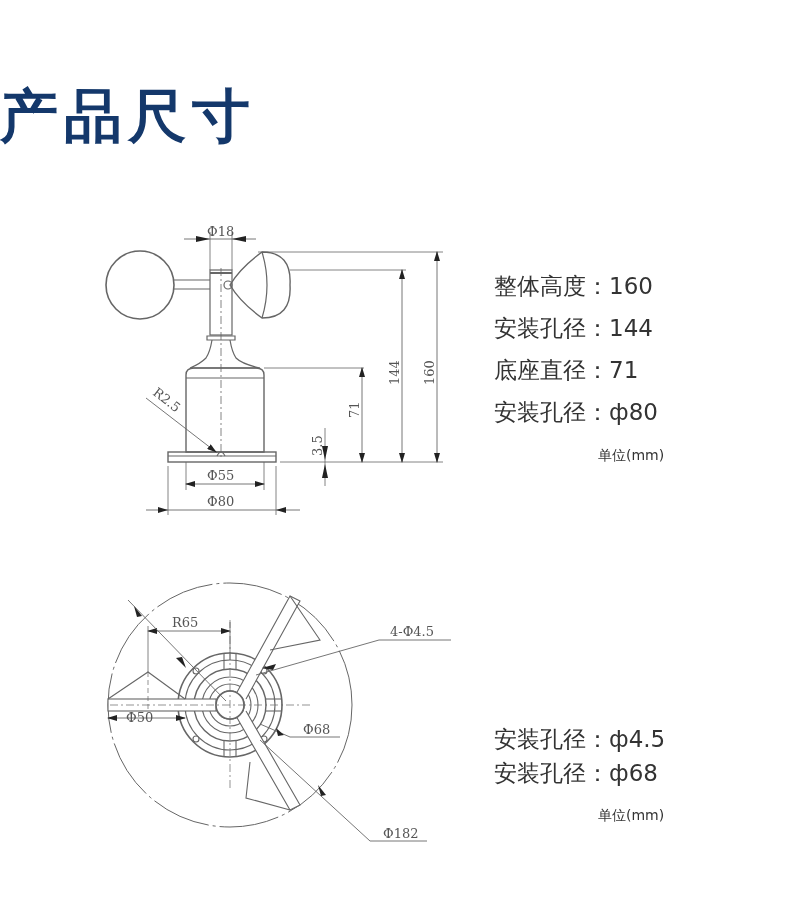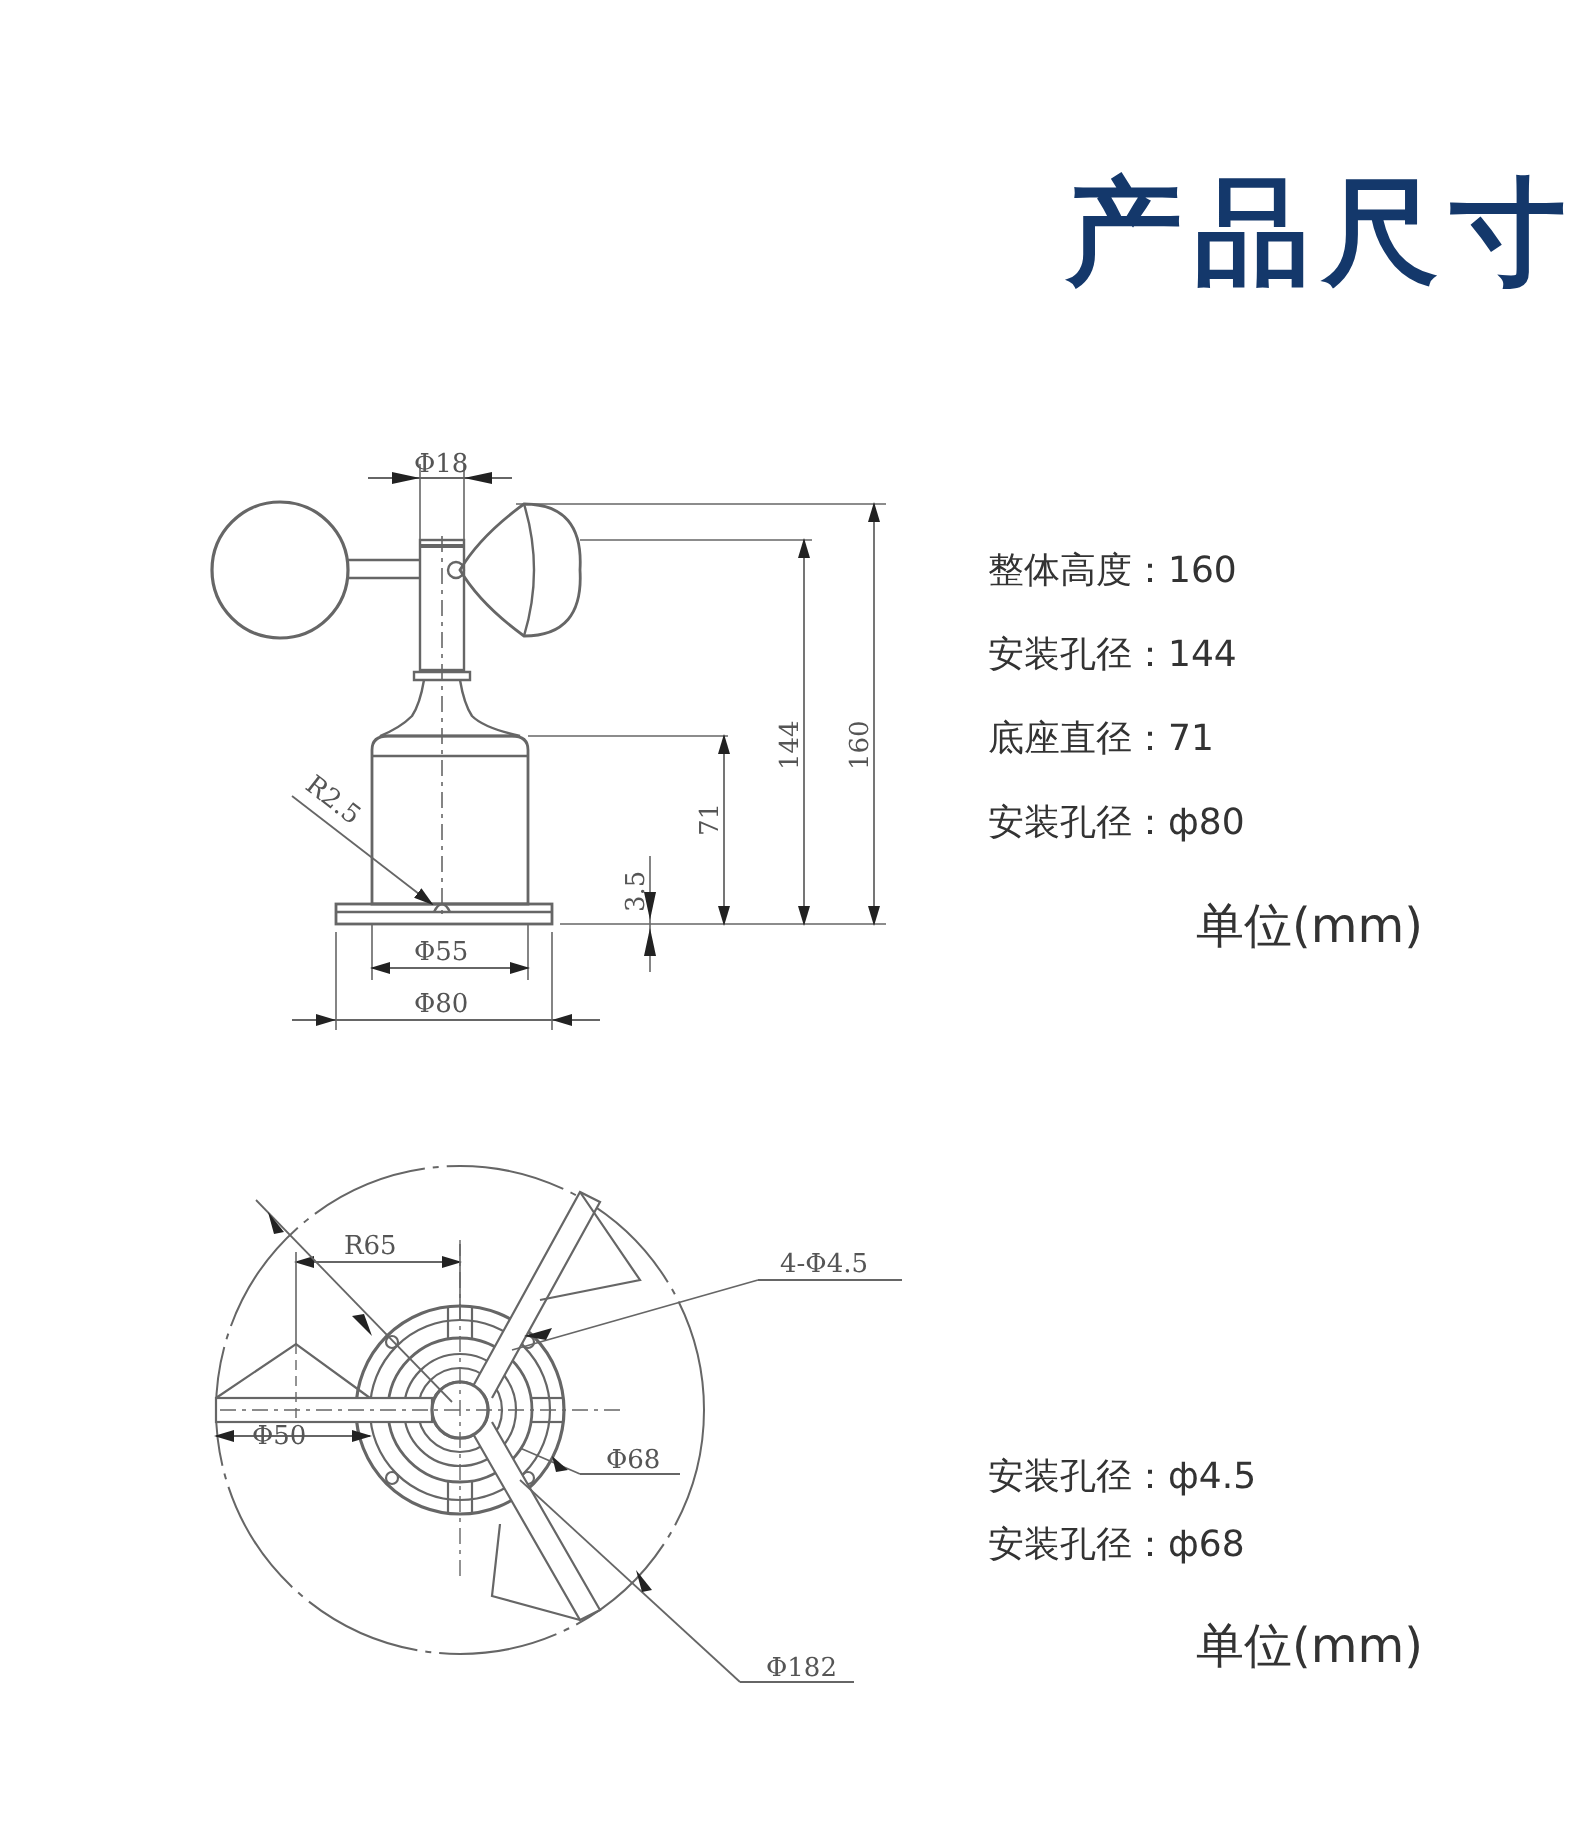--- a/index.html
+++ b/index.html
@@ -1,23 +1,23 @@
 <!DOCTYPE html>
 <html><head>
 <meta charset="utf-8">
 <style>
   html, body { margin: 0; padding: 0; background: #ffffff; }
   body { width: 789px; height: 918px; position: relative; overflow: hidden;
          font-family: "DejaVu Sans", sans-serif; }
-  .title { position: absolute; left: 0; top: 78px; width: 789px; text-align: right;
+  .title { position: absolute; left: 0; top: 78px; width: 789px; text-align: left;
            font-size: 58px; font-weight: bold; color: #14386b; letter-spacing: 6px;
            font-family: "DejaVu Sans", sans-serif; }
-  .spec { position: absolute; font-size: 18px; color: #333333; line-height: 28px;
+  .spec { position: absolute; font-size: 23px; color: #333333; line-height: 28px;
           font-family: "DejaVu Sans", sans-serif; white-space: nowrap; }
-  .unit { position: absolute; font-size: 24px; color: #333333; white-space: nowrap;
+  .unit { position: absolute; font-size: 14px; color: #333333; white-space: nowrap;
           font-family: "DejaVu Sans", sans-serif; }
   svg { position: absolute; left: 0; top: 0; }
   .dim { font-family: "DejaVu Serif", serif; font-size: 13px; fill: #555555; }
 </style>
 </head>
 <body>
 
 <div class="title">产品尺寸</div>
 
 <svg width="789" height="918" viewBox="0 0 789 918">

